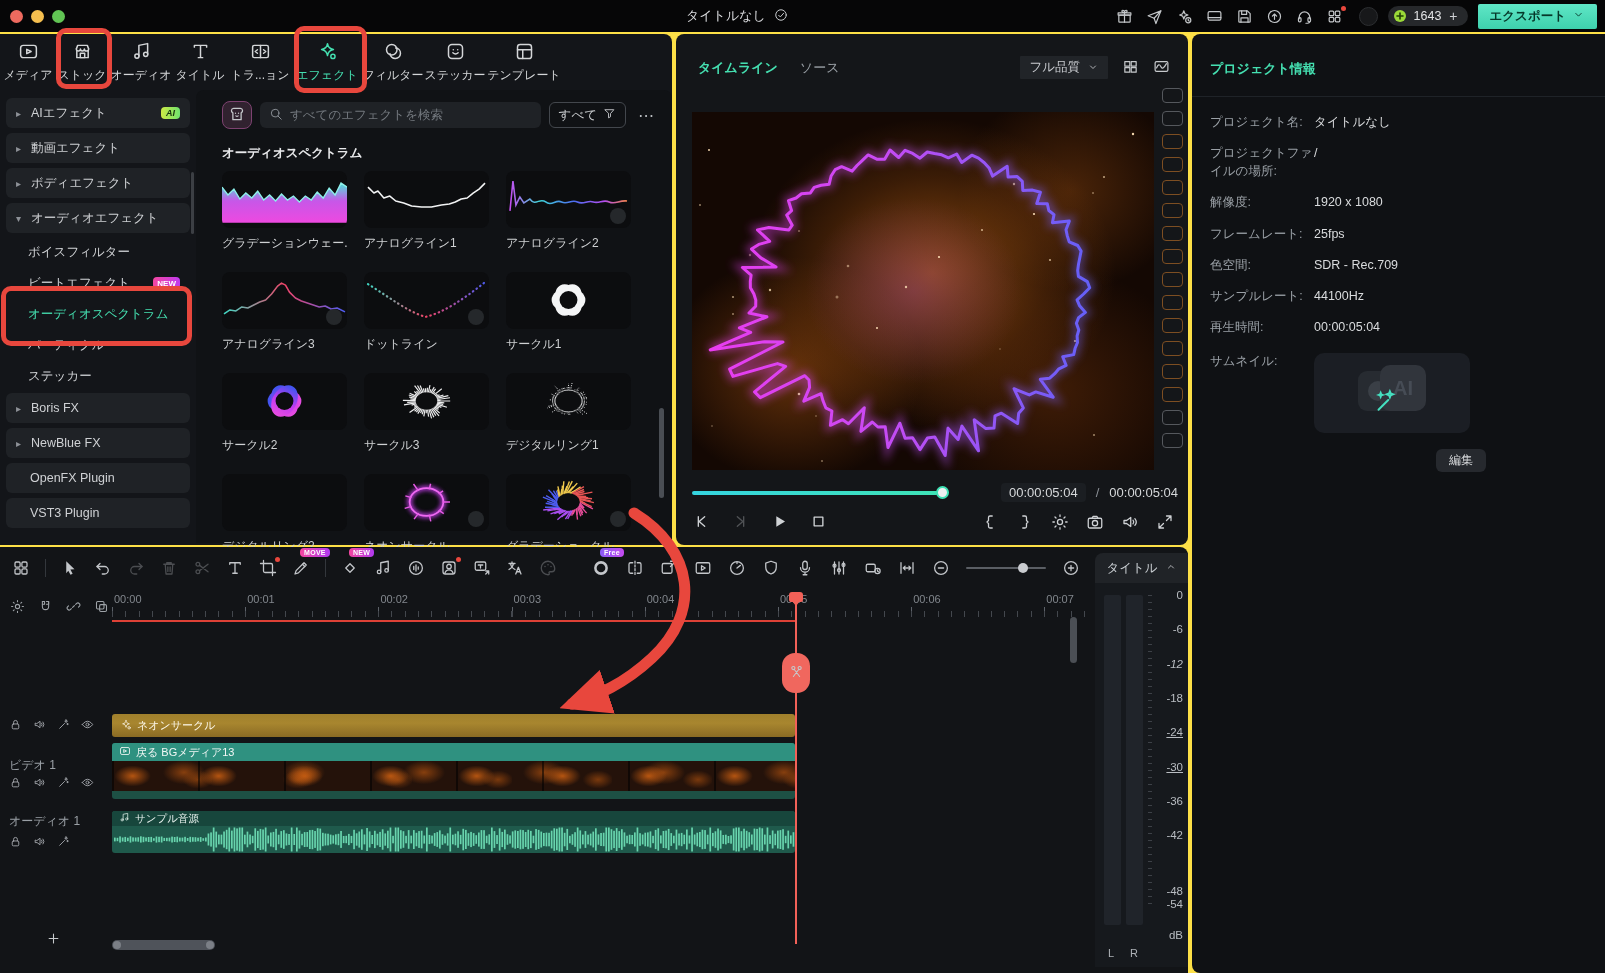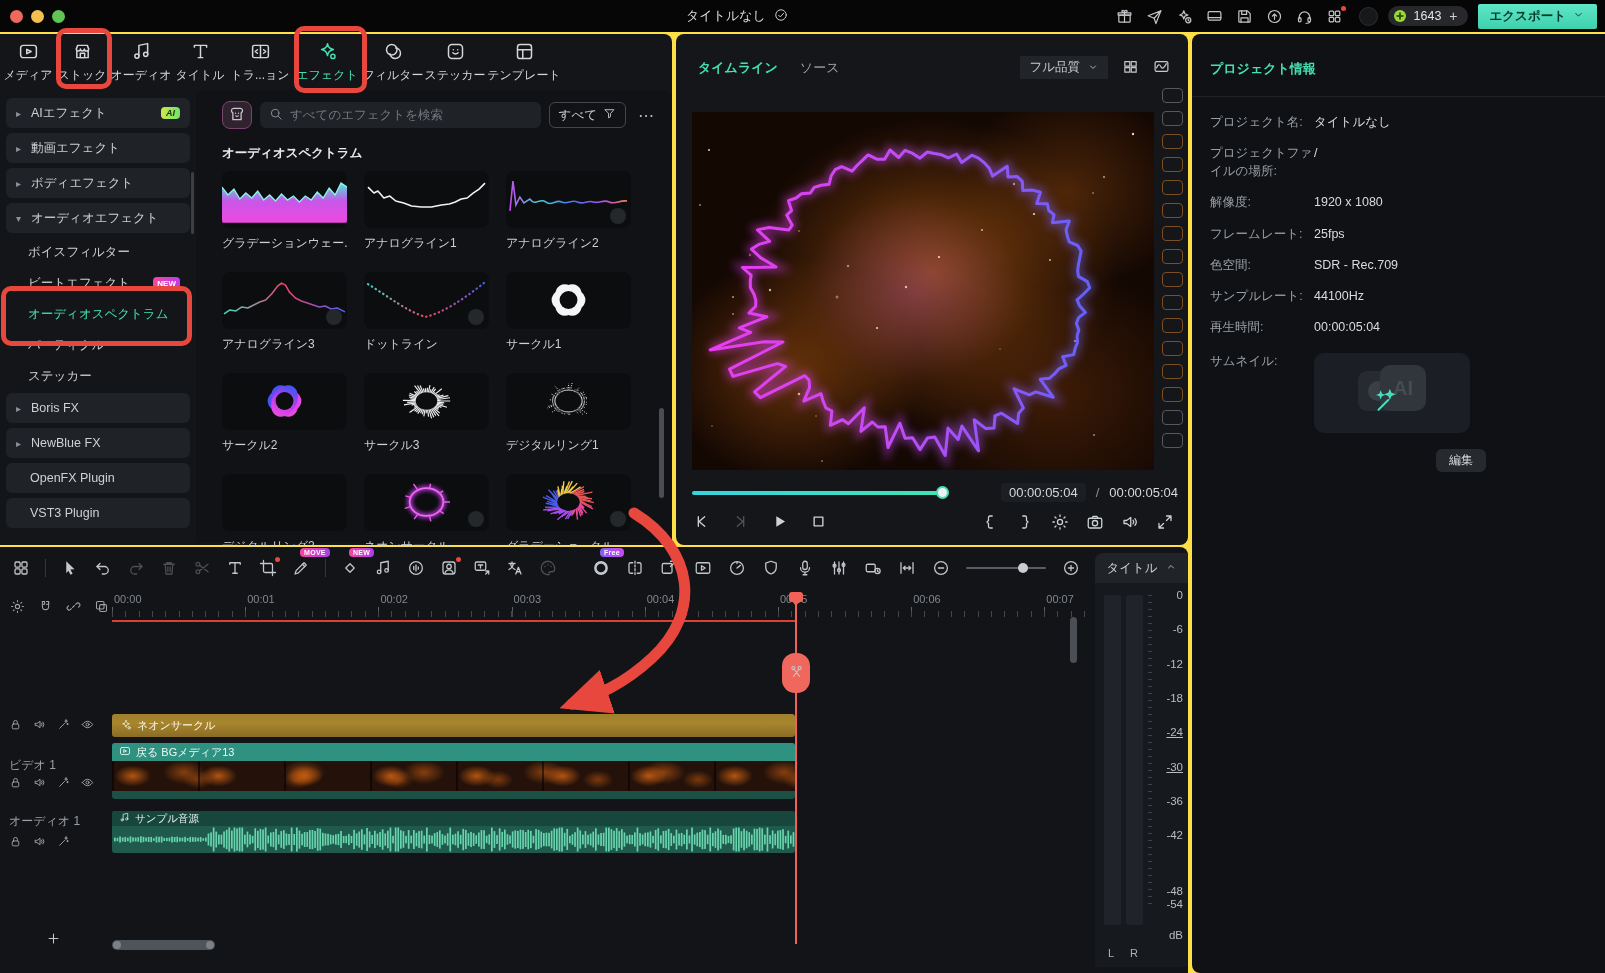--- a/index.html
+++ b/index.html
@@ -1374,21 +1374,21 @@
               </svg>
             </span></span>
       </div>
       <div class="meter-body" id="meter-body">
         <div class="mbar l"></div>
         <div class="mbar r"></div>
         <div class="mticks"></div>
         <div class="munit">dB</div>
       <span class="mscale" style="top: 6px;">0</span>
           <span class="mscale" style="top: 40.3px;">-6</span>
-          <span class="mscale" style="top: 74.6px;">-12</span>
+          <span class="mscale" style="top: 74.6px; font-style: italic;">-12</span>
           <span class="mscale" style="top: 108.9px;">-18</span>
           <span class="mscale" style="top: 143.2px; text-decoration: underline;">-24</span>
           <span class="mscale" style="top: 177.5px; text-decoration: underline;">-30</span>
           <span class="mscale" style="top: 211.8px;">-36</span>
           <span class="mscale" style="top: 246.1px;">-42</span>
           <span class="mscale" style="top: 280.4px; margin-top: 22px;">-48</span>
           <span class="mscale" style="top: 314.7px;">-54</span>
           <span class="mch l">L</span>
           <span class="mch r">R</span>
         </div>

